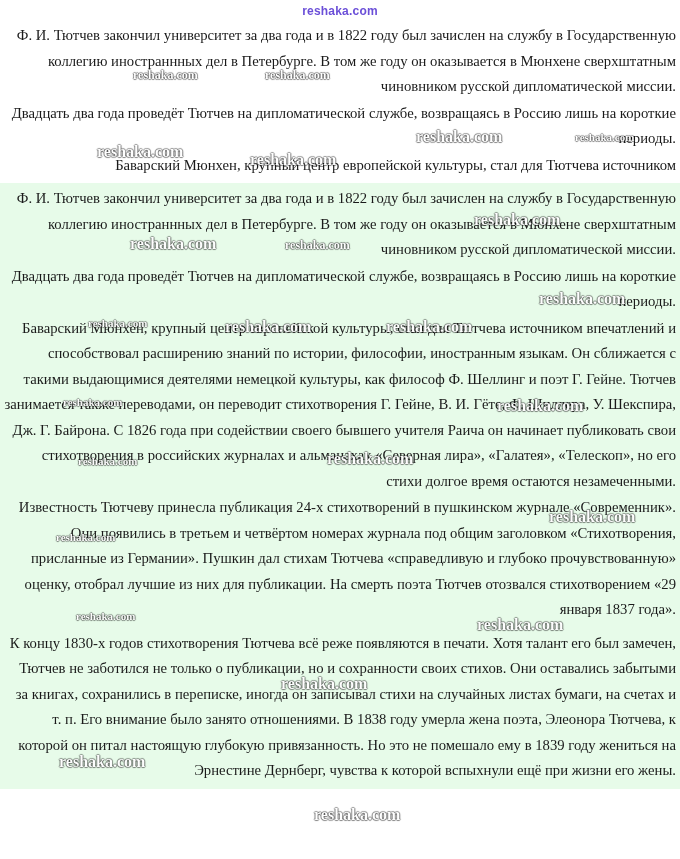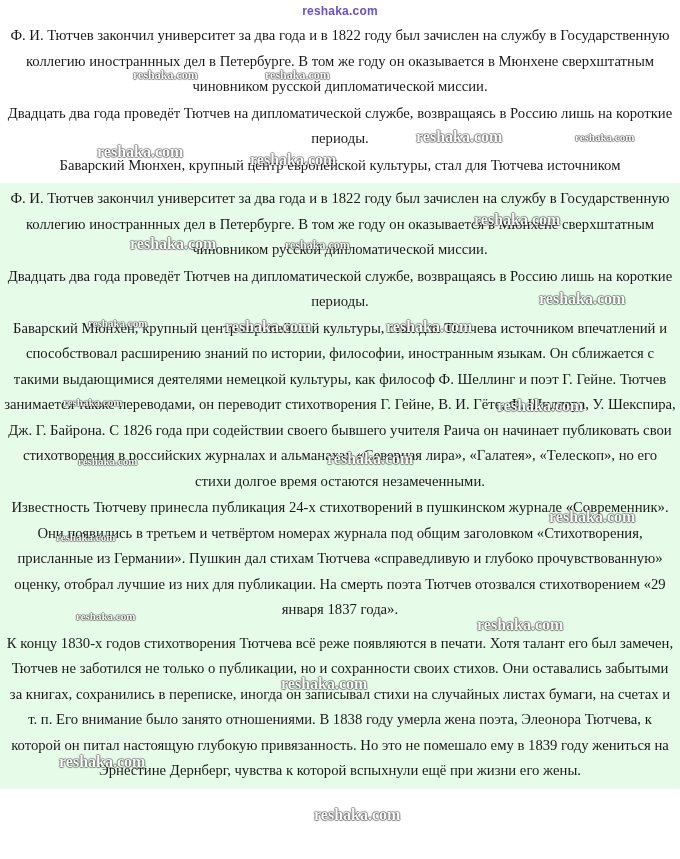--- a/index.html
+++ b/index.html
@@ -33,21 +33,21 @@
   .block {
     padding: 3px 4px 4px 4px;
     box-sizing: border-box;
   }
   .block.plain { background: #ffffff; }
   .block.green { background: #e7fbe9; }
   .block p {
     margin: 0 0 1px 0;
     font-size: 14.7px;
     line-height: 25.5px;
-    text-align: center;
+    text-align: right;
   }
   .wm-layer {
     position: absolute;
     left: 0;
     top: 0;
     width: 680px;
     height: 859px;
     pointer-events: none;
     z-index: 5;
   }

